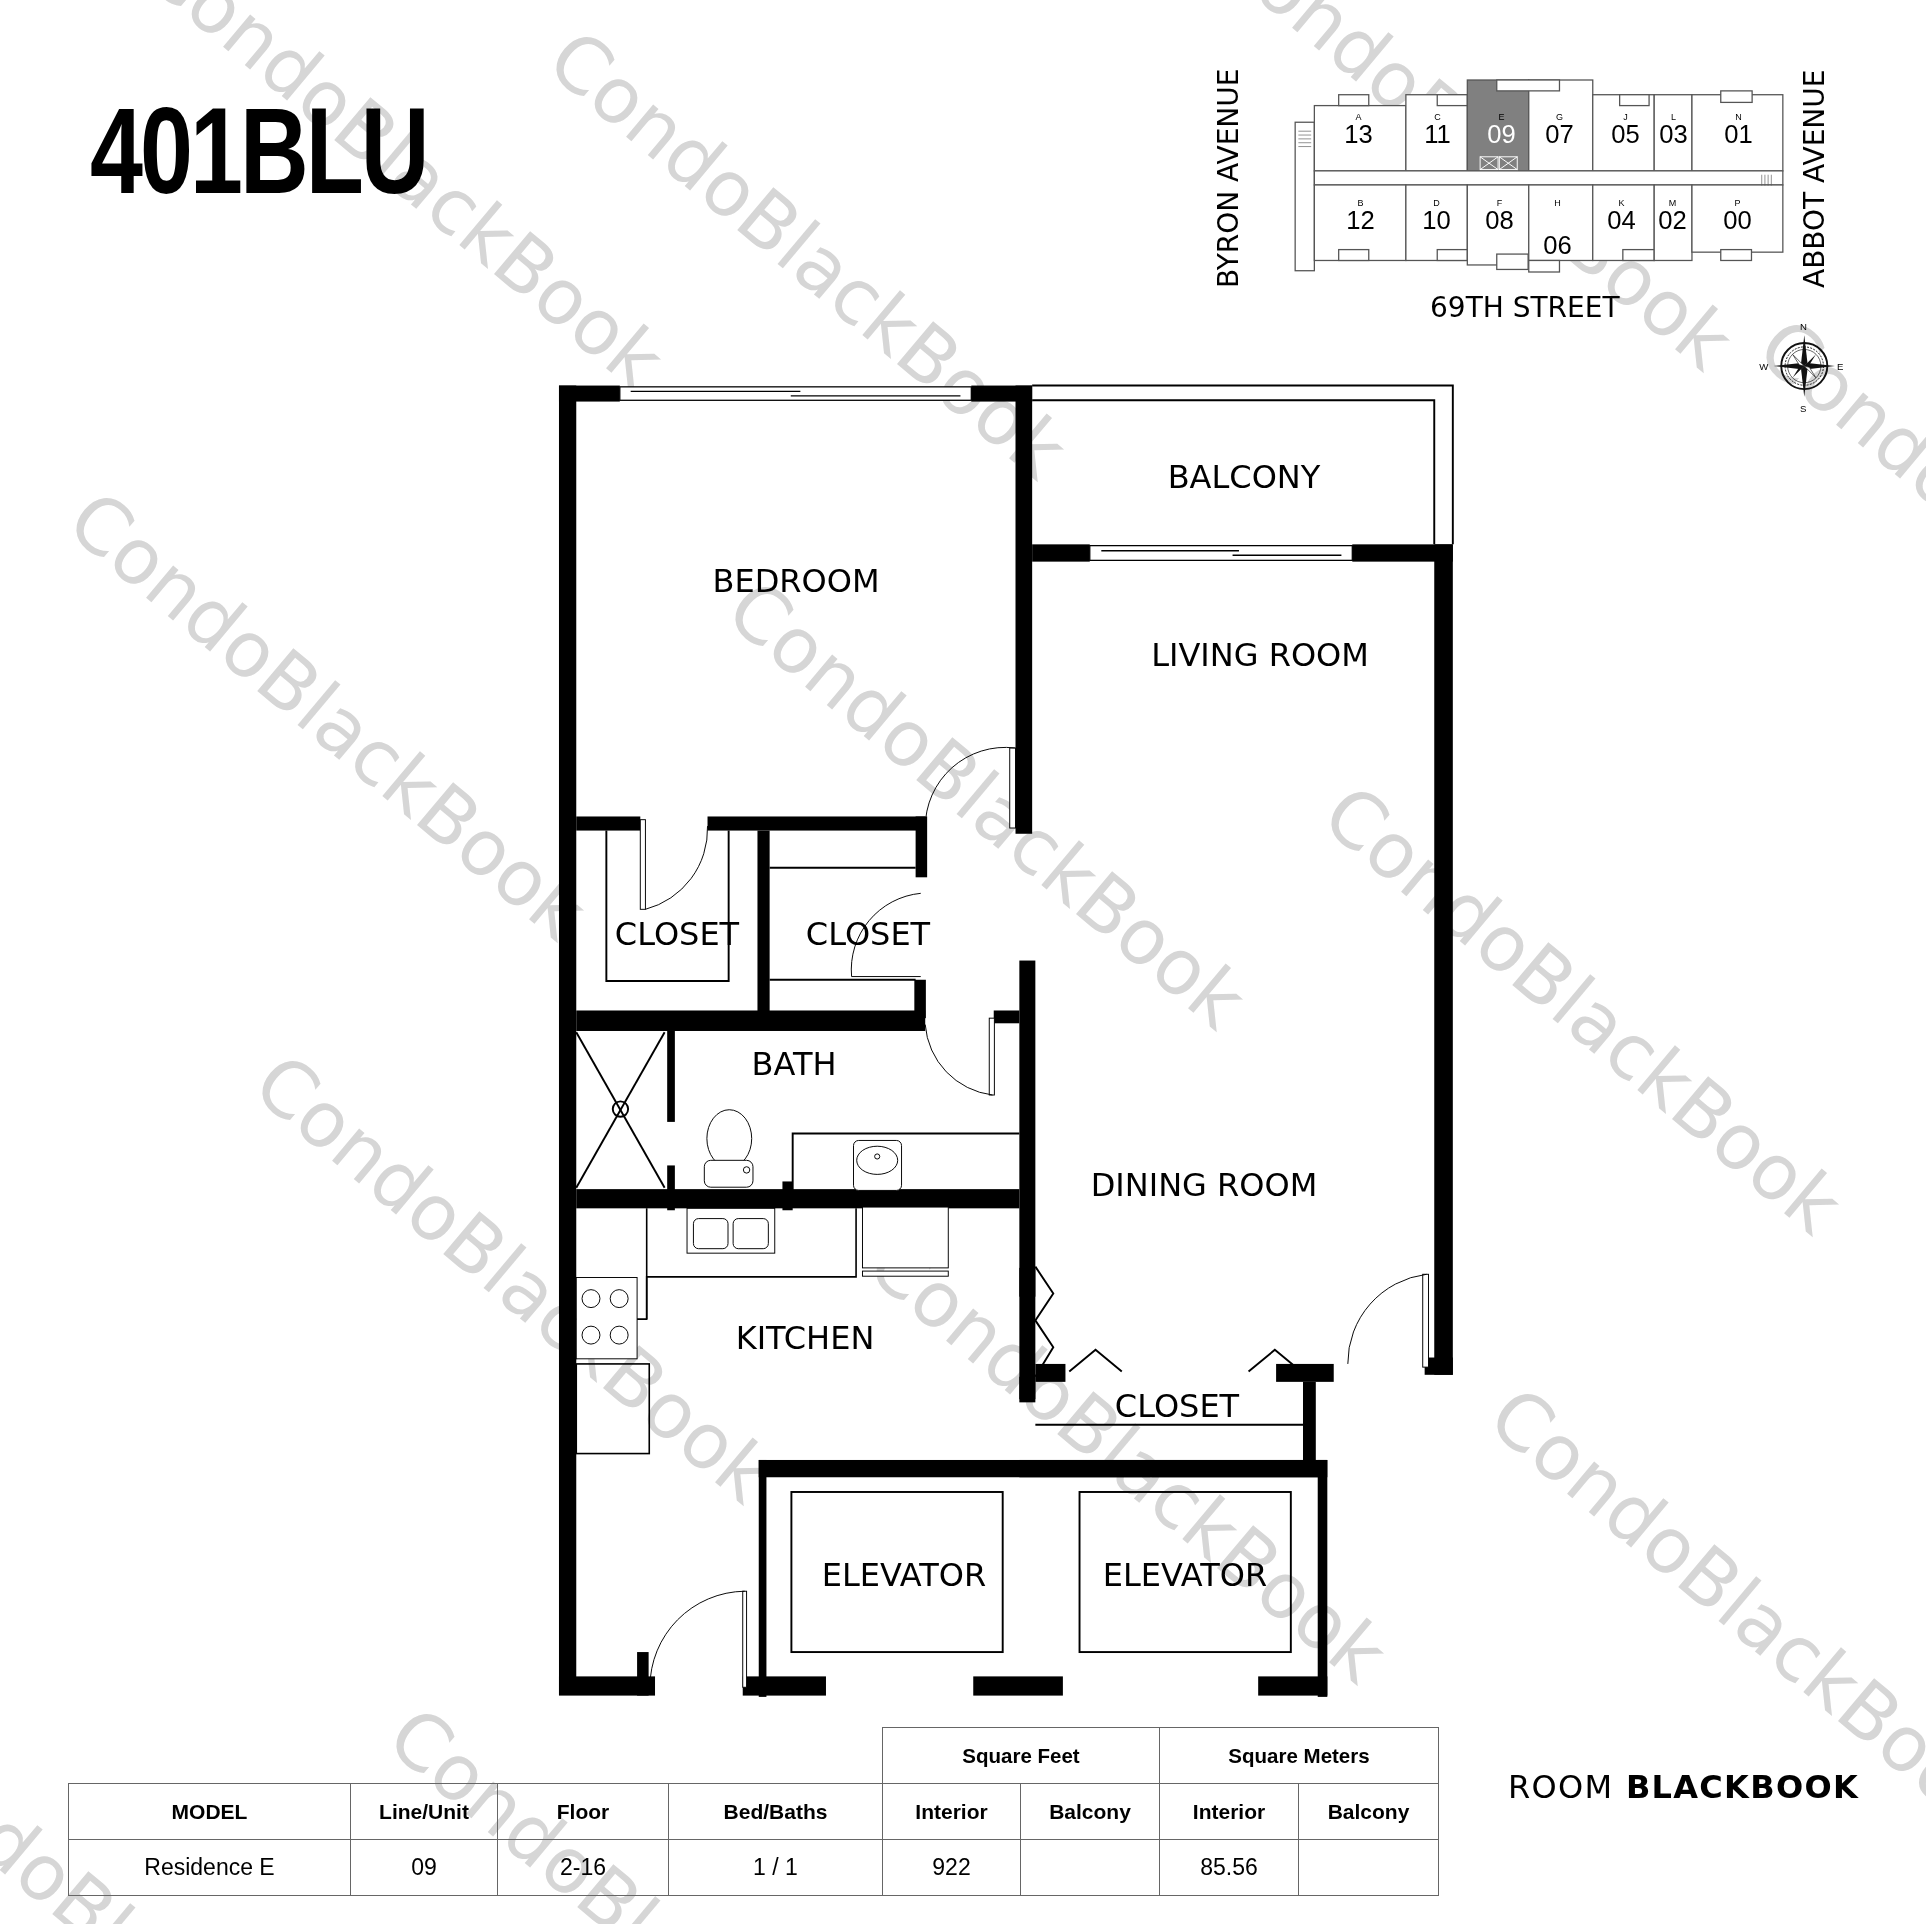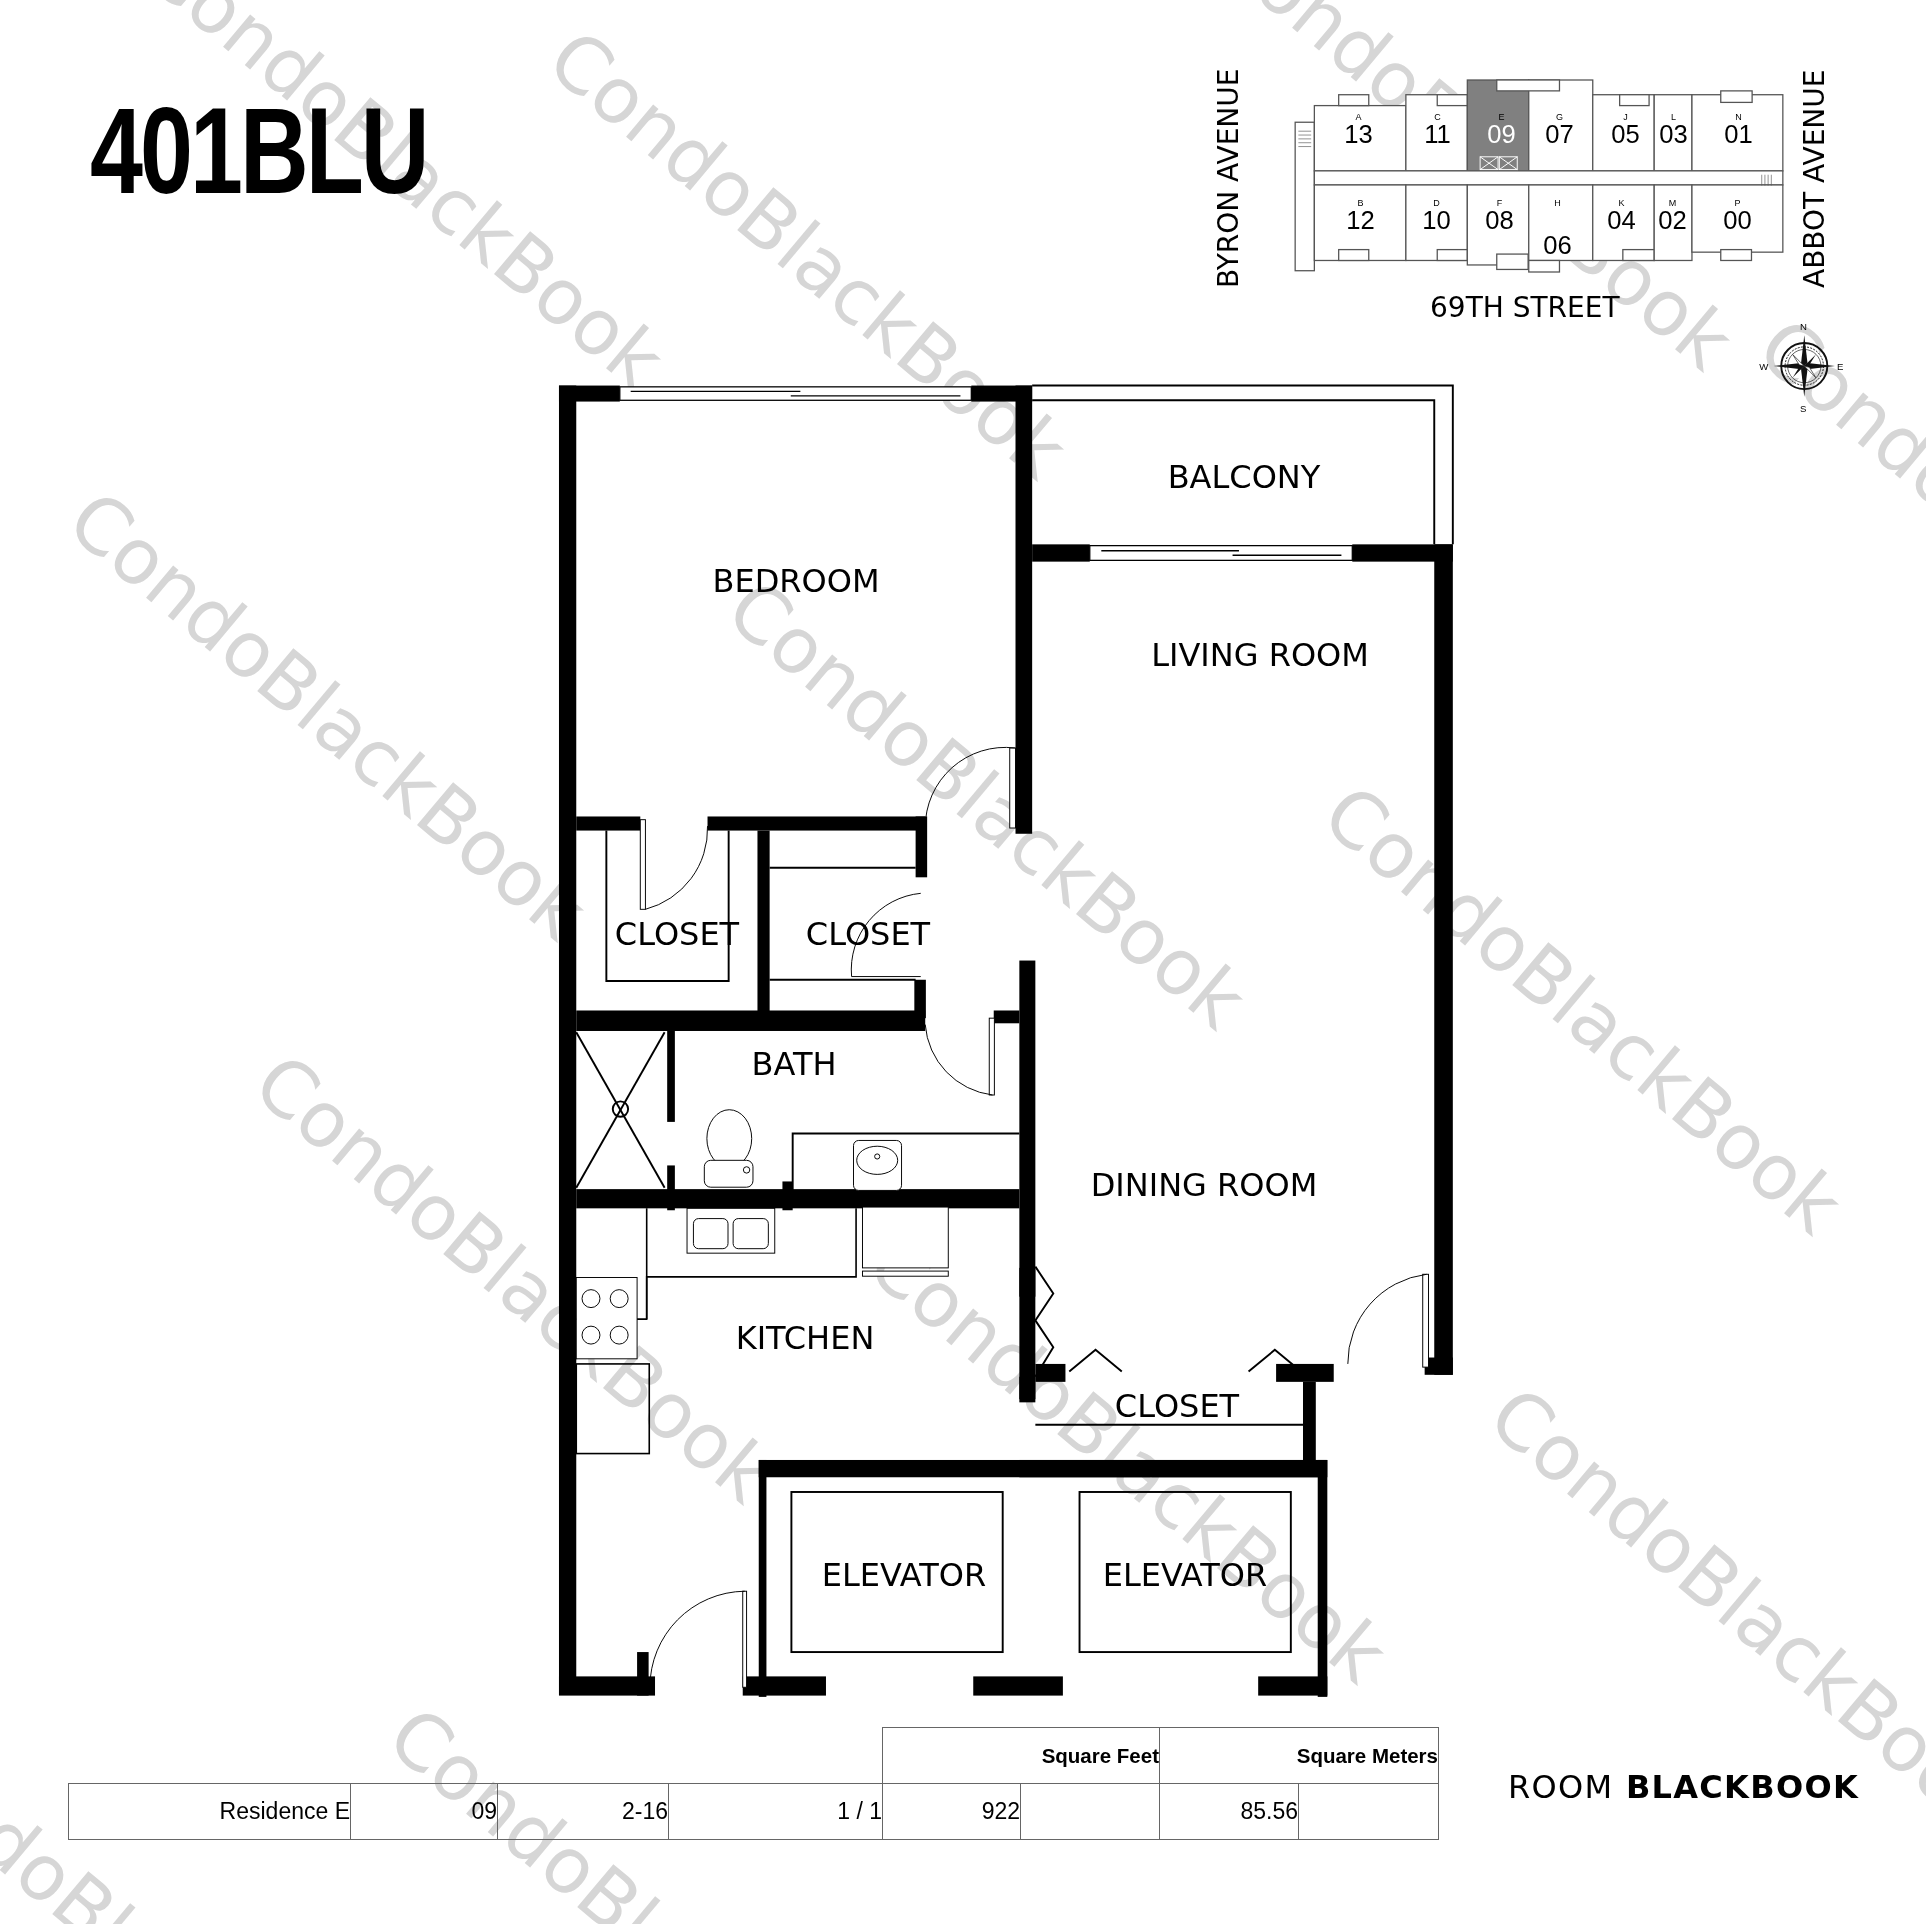--- a/index.html
+++ b/index.html
@@ -3,21 +3,21 @@
 <meta charset="utf-8">
 <style>
   html, body { margin:0; padding:0; background:#ffffff; }
   body { width:1926px; height:1924px; position:relative; overflow:hidden; font-family:"Liberation Sans", sans-serif; color:#000; }
   .abs { position:absolute; }
   .brand { left:90px; top:90px; font-family:"Liberation Sans", sans-serif; font-weight:900; font-size:122px; letter-spacing:-3.8px; transform:scaleX(0.78); transform-origin:left top; line-height:1; }
   .street-v { font-family:"DejaVu Sans", sans-serif; font-size:28px; white-space:nowrap; transform-origin:left top; }
   .street-h { font-family:"DejaVu Sans", sans-serif; font-size:28px; white-space:nowrap; }
   .room-label { font-family:"DejaVu Sans", sans-serif; font-size:32px; white-space:nowrap; transform:translate(-50%,-50%); }
   table.spec { border-collapse:collapse; position:absolute; font-family:"Liberation Sans", sans-serif; }
-  table.spec td { border:1.3px solid #666; text-align:right; font-size:23px; height:55px; padding:0;margin-left:23px; }
+  table.spec td { border:1.3px solid #666; text-align:center; font-size:23px; height:55px; padding:0;margin-left:23px; }
   table.spec td.hdr { font-weight:bold; font-size:21px; }
   table.spec td.blank { border:none; }
   .cbb { right:31px; top:1767px; text-align:center; font-family:"DejaVu Sans", sans-serif; font-weight:bold; font-size:32px; letter-spacing:1.3px; line-height:1.25; width:423px; }
   .cbb .thin { font-weight:normal; }
   .watermark { position:absolute; font-family:"DejaVu Sans", sans-serif; font-size:77px; color:#d4d4d4; white-space:nowrap; transform:rotate(40deg); transform-origin:left top; opacity:0.95; pointer-events:none; }
 </style>
 </head>
 <body>
 
 <div class="watermark" style="left:186px; top:-77px;">CondoBlackBook</div>
@@ -347,20 +347,30 @@
       <col style="width:139px">
       <col style="width:140px">
   </colgroup>
   <tbody>
       <tr>
     <td class="blank" colspan="4"></td>
     <td class="hdr" colspan="2" style="font-size:20.5px;">Square Feet</td>
     <td class="hdr" colspan="2" style="font-size:20.5px;">Square Meters</td>
   </tr>
   <tr>
+    <td class="hdr">MODEL</td>
+    <td class="hdr">Line/Unit</td>
+    <td class="hdr">Floor</td>
+    <td class="hdr">Bed/Baths</td>
+    <td class="hdr">Interior</td>
+    <td class="hdr">Balcony</td>
+    <td class="hdr">Interior</td>
+    <td class="hdr">Balcony</td>
+  </tr>
+  <tr>
     <td>Residence E</td>
     <td>09</td>
     <td>2-16</td>
     <td>1 / 1</td>
     <td>922</td>
     <td></td>
     <td>85.56</td>
     <td></td>
   </tr>
 </tbody>

